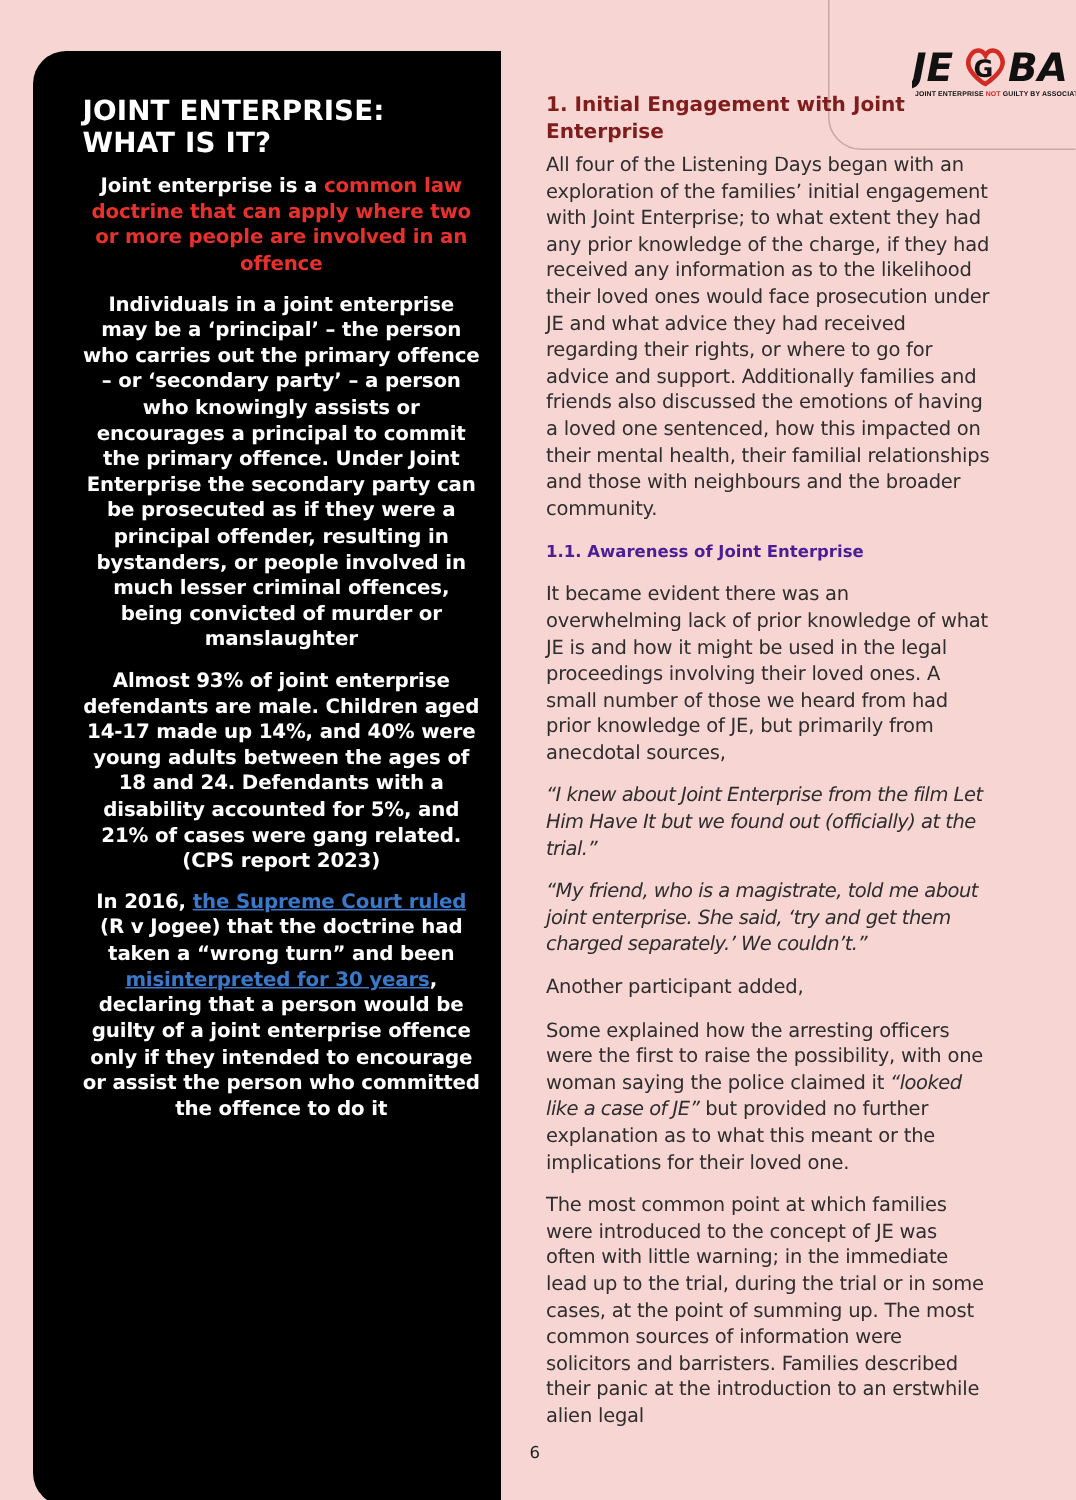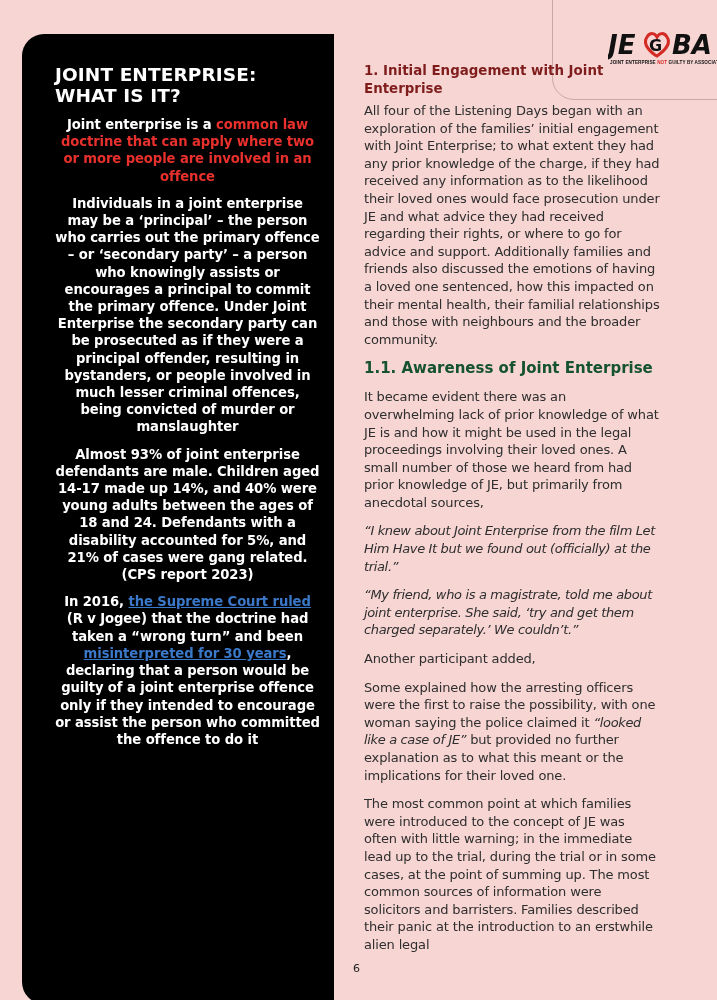--- a/index.html
+++ b/index.html
@@ -44,21 +44,21 @@
     .logo-sub .not { color: #d32a24; }
     .right-content {
       position: absolute; left: 364px; top: 62px; width: 296px;
       color: #2a2a2a;
       font-family: "DejaVu Sans", sans-serif;
     }
     .sec-h {
       font-weight: bold; font-size: 13.4px; line-height: 18px; color: #7f1d1d; margin: 0 0 4px 0;
     }
     .sub-h {
-      font-weight: bold; font-size: 15px; line-height: 18px; color: #14532d; margin: 0 0 11px 0;
+      font-weight: bold; font-size: 11px; line-height: 18px; color: #4c1d95; margin: 0 0 11px 0;
     }
     .r-p {
       font-size: 13px; line-height: 17.6px; margin: 0 0 11px 0; color: #2e2e2e;
       letter-spacing: -0.15px;
     }
     .quote { font-style: italic; letter-spacing: -0.35px; }
     .page-num {
       position: absolute; left: 353px; top: 962px; font-size: 11px; color: #222;
       font-family: "DejaVu Sans", sans-serif;
     }

